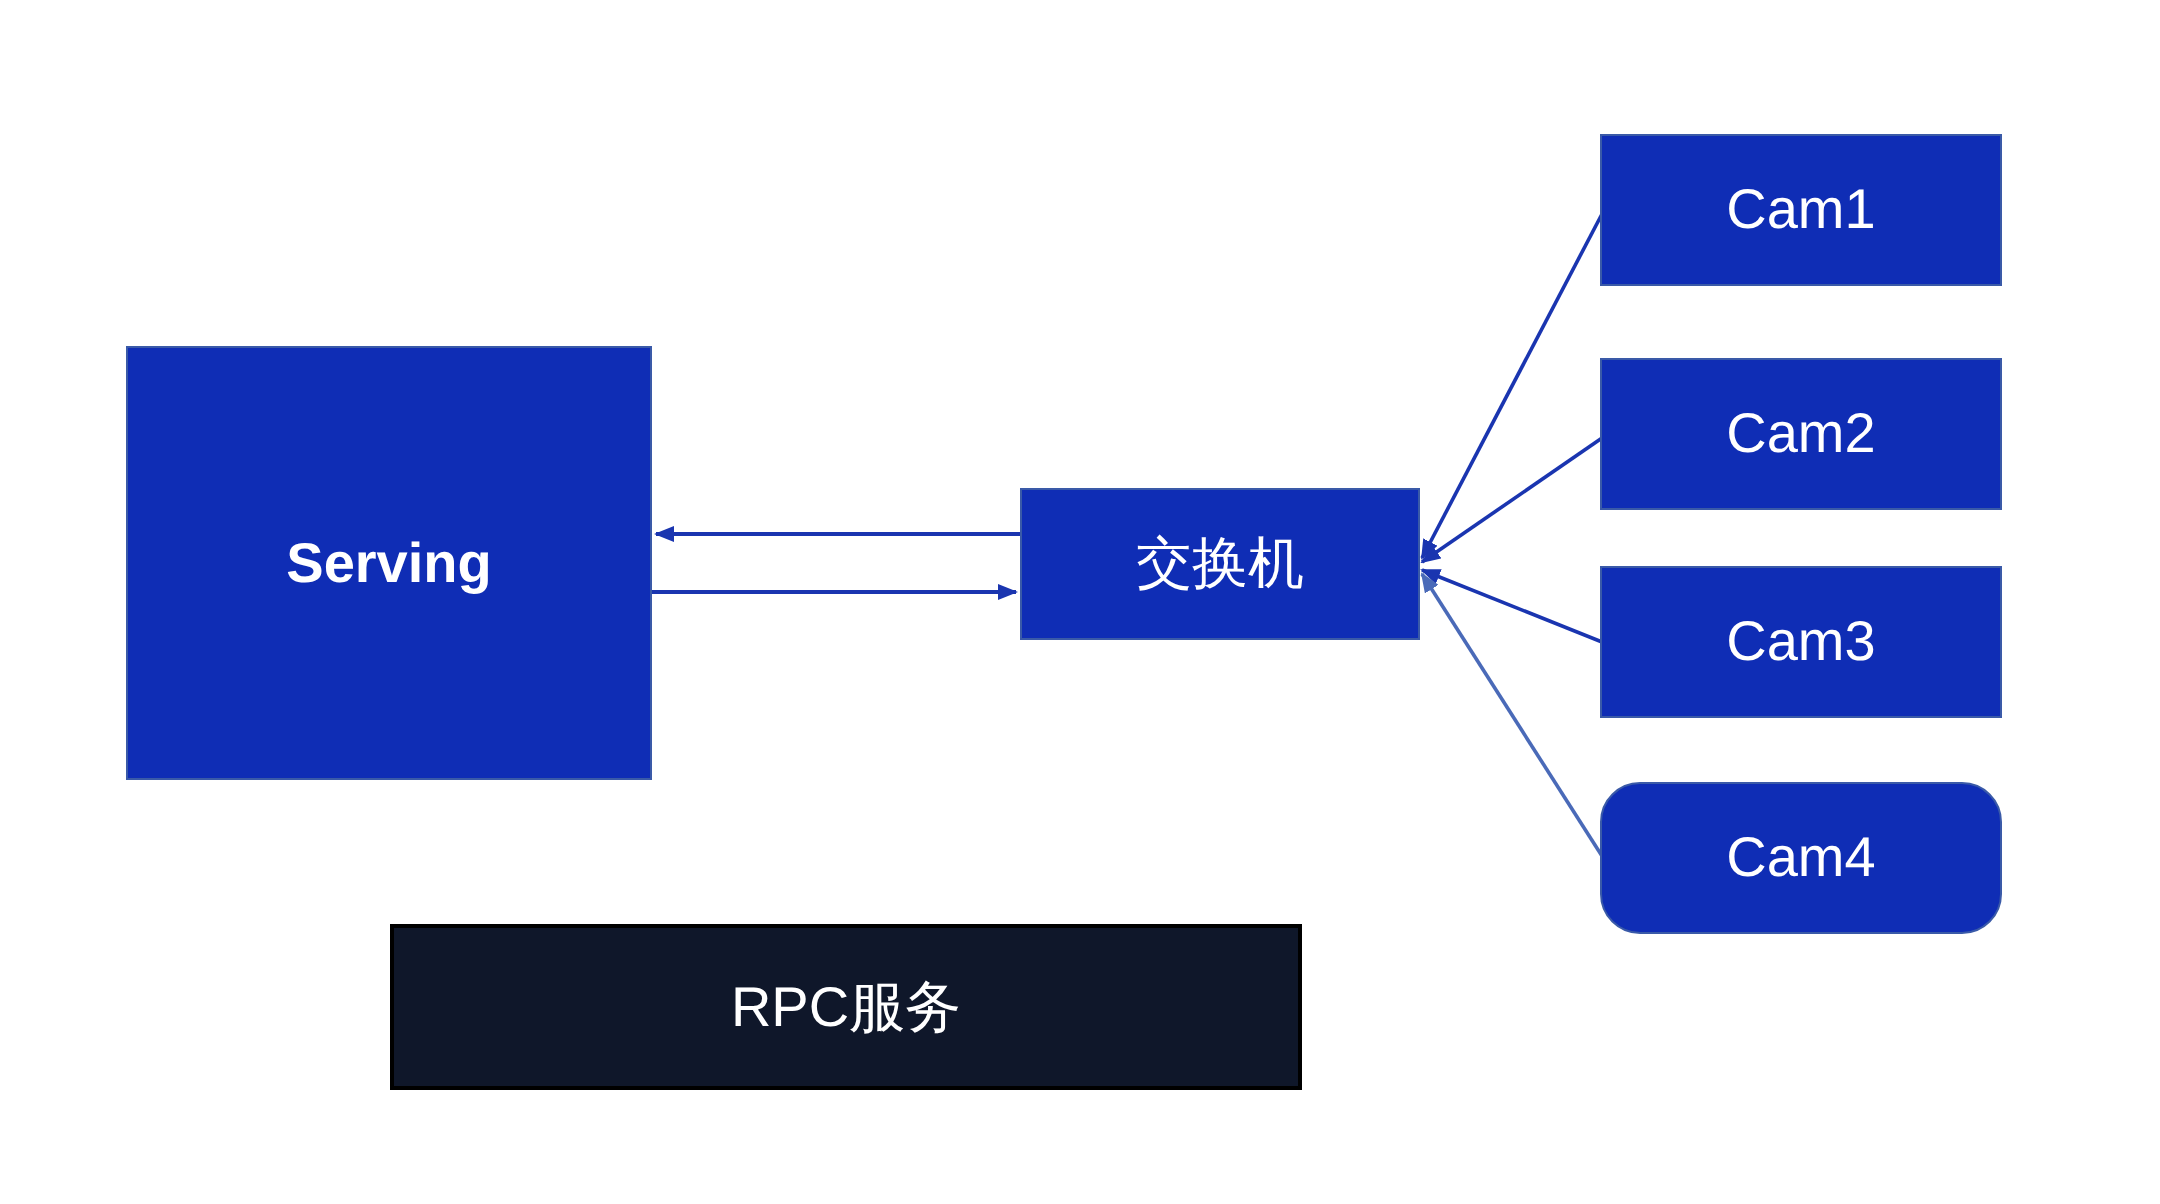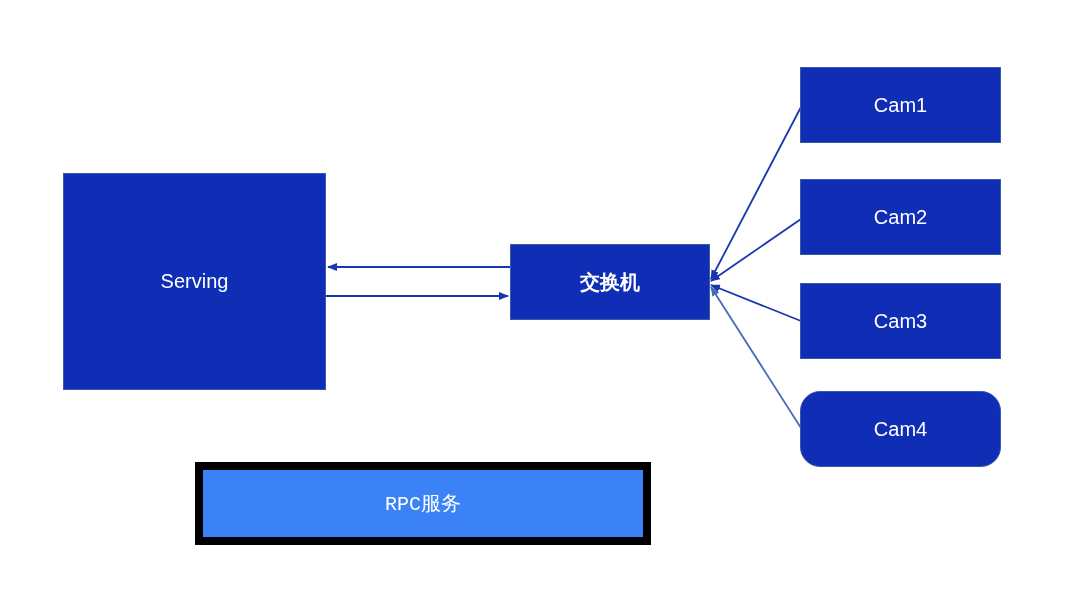--- a/index.html
+++ b/index.html
@@ -1,24 +1,24 @@
 <!DOCTYPE html>
 <html><head>
 <meta charset="utf-8">
 <style>
   html, body { margin: 0; padding: 0; background: #ffffff; }
   body { width: 1080px; height: 602px; position: relative; overflow: hidden;
          font-family: "Liberation Sans", "DejaVu Sans", sans-serif; }
   .node { position: absolute; box-sizing: border-box; display: flex; align-items: center;
           justify-content: center; color: #ffffff; }
   .blue { background: #0f2db5; border: 1.5px solid #3a5aa8; }
-  .orange { background: #3b82f6; border: 8px solid #000000; font-family: Liberation Mono, monospace; }
-  .label { font-size: 20px; }
-  #serving { left: 63px; top: 173px; width: 263px; height: 217px; }
-  #switch { left: 510px; top: 244px; width: 200px; height: 76px; font-weight: bold; }
+  .orange { background: #0f172a; border: 2px solid #000000; }
+  .label { font-size: 28px; }
+  #serving { left: 63px; top: 173px; width: 263px; height: 217px; font-weight: bold; }
+  #switch { left: 510px; top: 244px; width: 200px; height: 76px; }
   #cam1 { left: 800px; top: 67px; width: 201px; height: 76px; }
   #cam2 { left: 800px; top: 179px; width: 201px; height: 76px; }
   #cam3 { left: 800px; top: 283px; width: 201px; height: 76px; text-align: center; }
   #cam4 { left: 800px; top: 391px; width: 201px; height: 76px; border-radius: 20px; }
   #rpc { left: 195px; top: 462px; width: 456px; height: 83px; }
   svg.edges { position: absolute; left: 0; top: 0; }
 </style>
 </head>
 <body>
 

